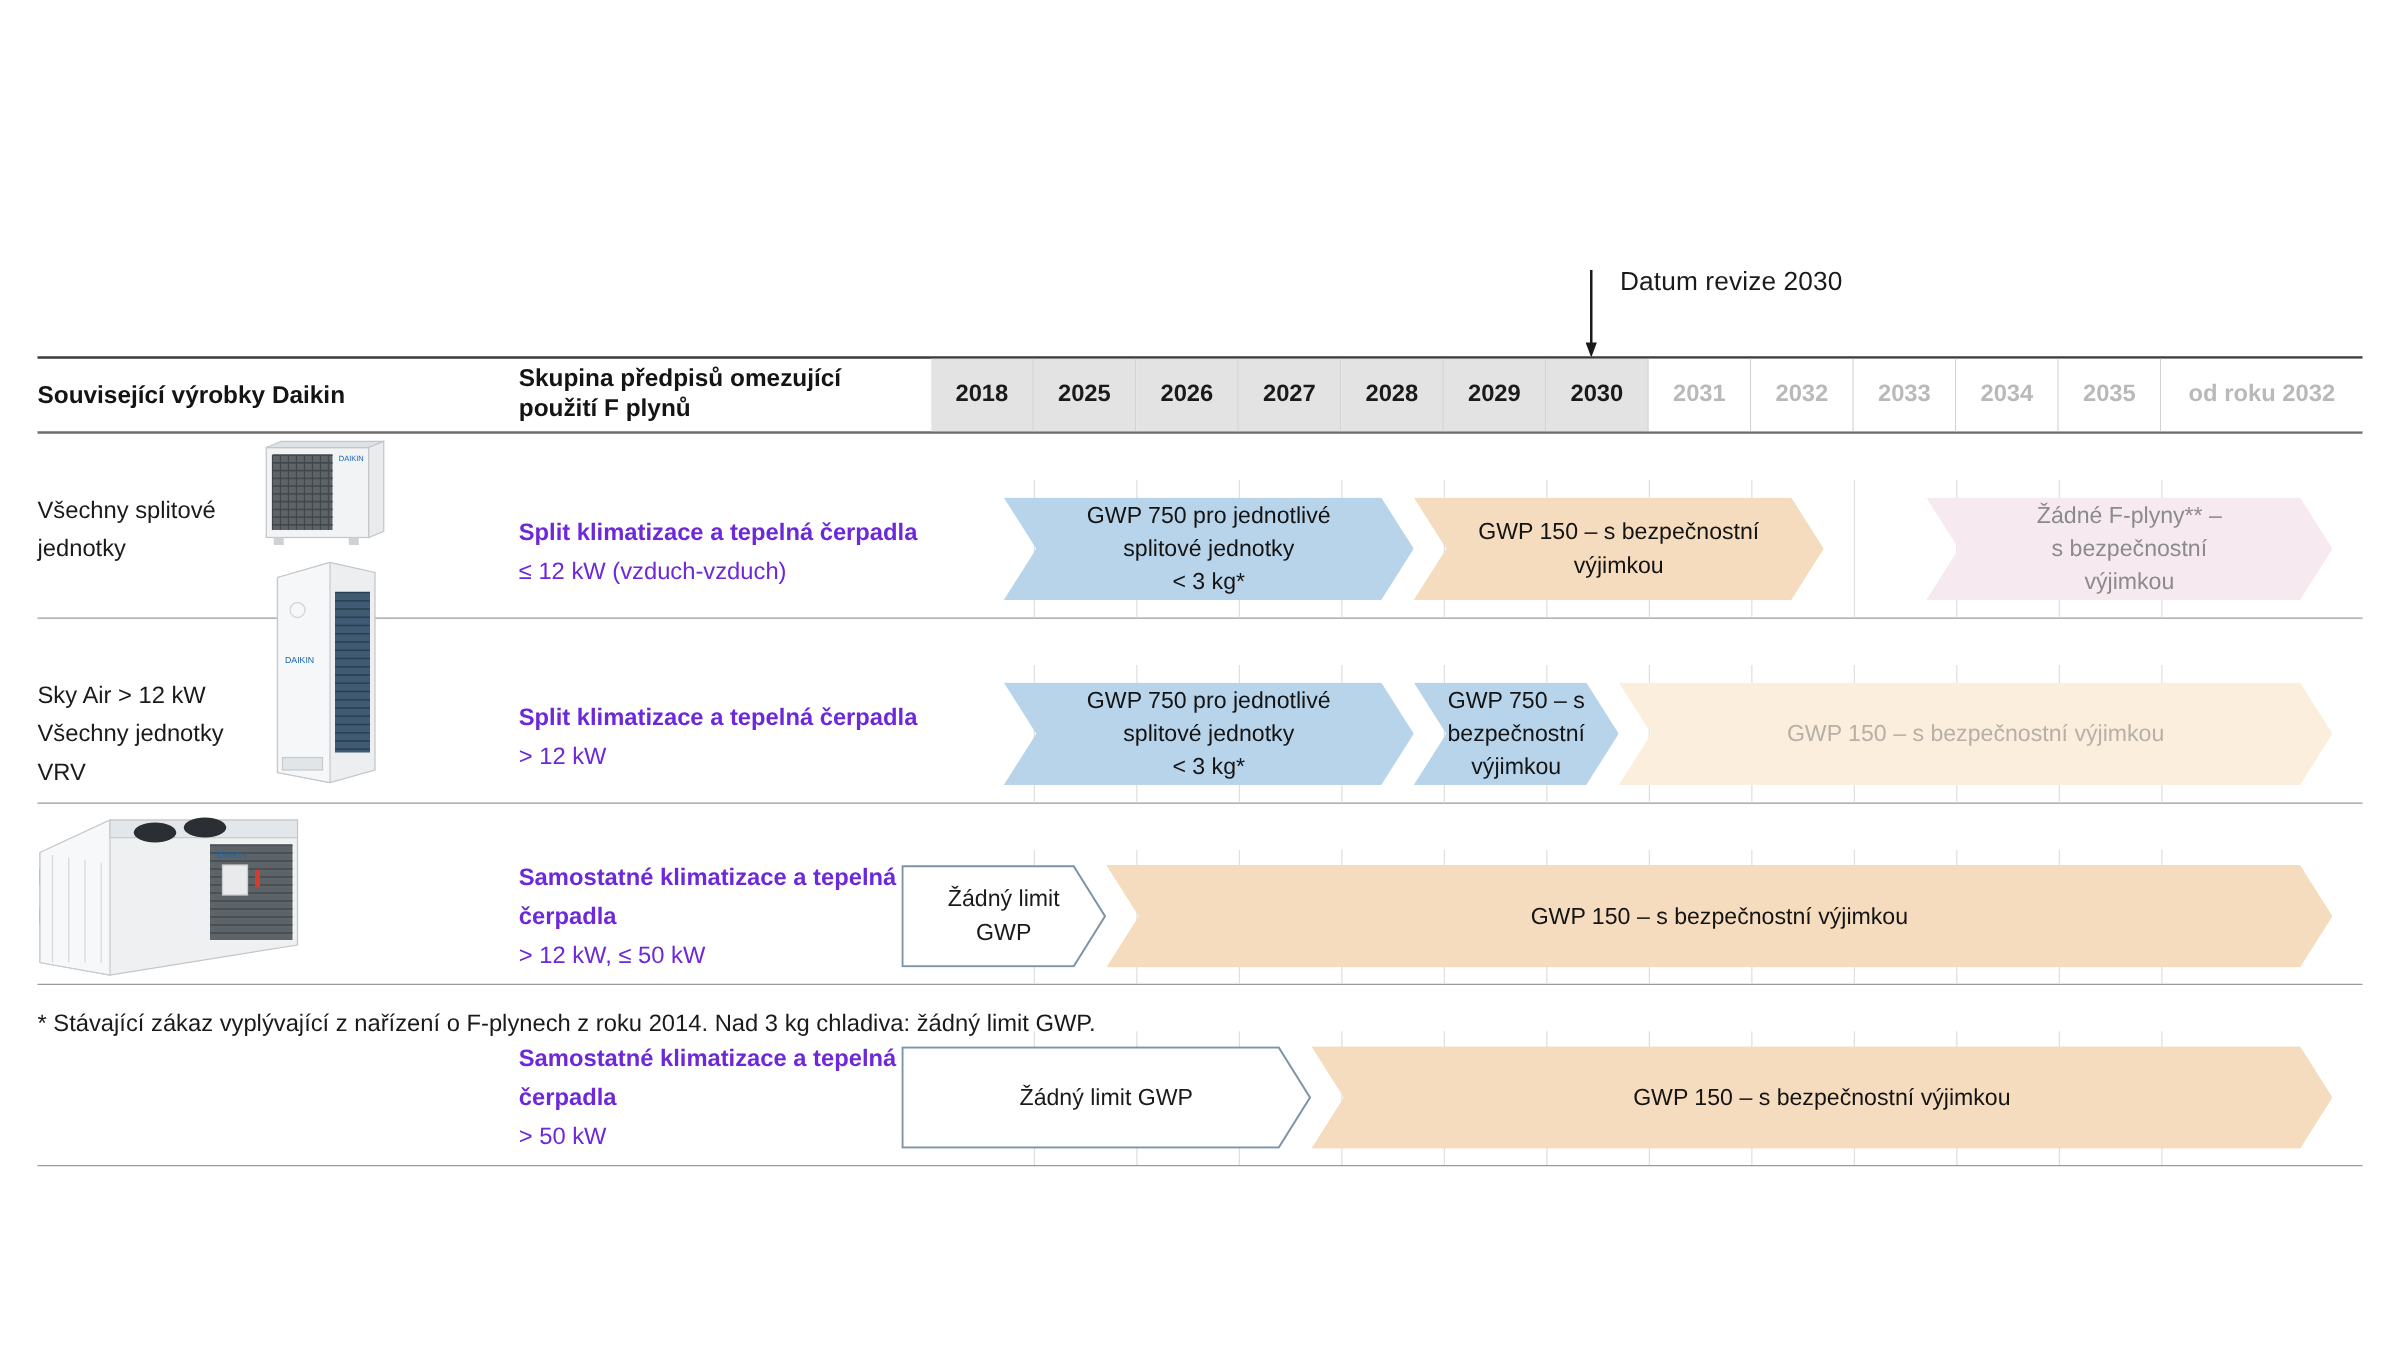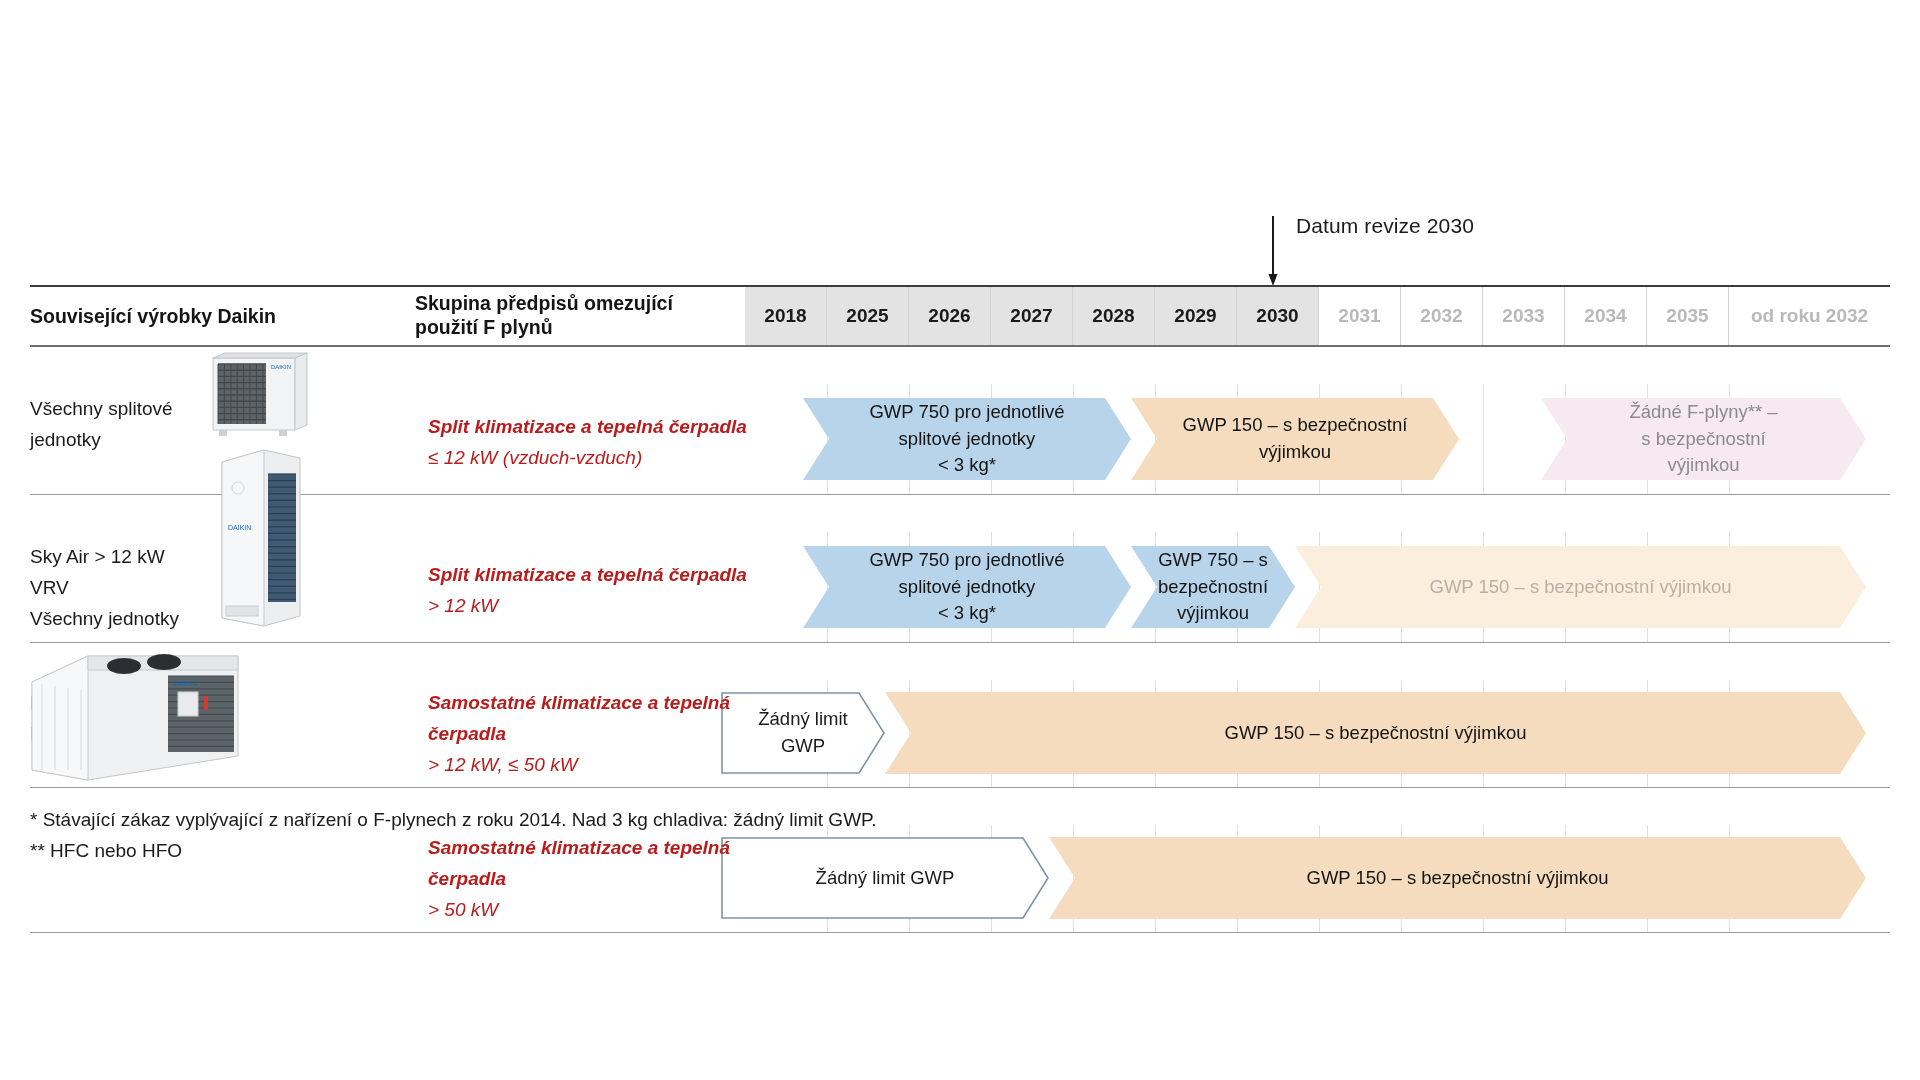--- a/index.html
+++ b/index.html
@@ -140,28 +140,27 @@
     left: 0px;
     top: 0px;
     width: 350px;
     font-size: 19px;
     line-height: 1.62;
     color: #1a1a1a;
     z-index: 4;
   }
   .col-group {
     position: absolute;
-    left: 398px;
+    left: 385px;
     top: 0px;
     width: 330px;
     font-size: 19px;
     line-height: 1.62;
-    color: #b91c1c;
+    color: #6d28d9;
     z-index: 4;
-    font-style: italic;
   }
   .col-group .g-bold {
     font-weight: bold;
   }
   .gridlines {
     position: absolute;
     left: 715px;
     top: 0px;
     width: 1145px;
     height: 100%;
@@ -322,22 +321,22 @@
             <span style="left: 492px;"></span>
             <span style="left: 574px;"></span>
             <span style="left: 656px;"></span>
             <span style="left: 738px;"></span>
             <span style="left: 820px;"></span>
             <span style="left: 902px;"></span>
             <span style="left: 984px;"></span>
           </div>
           <div class="col-products" style="top: 10px;">
             <div>Sky Air &gt; 12 kW</div>
+            <div>Všechny jednotky</div>
             <div>VRV</div>
-            <div>Všechny jednotky</div>
           </div>
           <div class="col-group" style="top: 28px;">
             <div class="g-bold">Split klimatizace a tepelná čerpadla</div>
             <div>&gt; 12 kW</div>
           </div>
           <div class="lane">
             <div class="arrow blue notch" style="left: 82px; top: 14px; width: 328px; height: 82px;">
               <div style="position: relative; z-index: 1; white-space: pre-line;">GWP 750 pro jednotlivé
 splitové jednotky
 &lt; 3 kg*</div>
@@ -422,21 +421,20 @@
             </div>
           </div>
         </div>
         <div class="rule-thin"></div>
       </div>
 
   </div>
 
   <div id="footnotes">
       <div>* Stávající zákaz vyplývající z nařízení o F-plynech z roku 2014. Nad 3 kg chladiva: žádný limit GWP.</div>
-      <div>** HFC nebo HFO</div>
     </div>
 
 <div class="photo" style="left: 205px; top: 352px; width: 105px; height: 92px;"><svg width="105" height="92" viewBox="0 0 105 92">
         <rect x="8" y="6" width="82" height="72" fill="#f2f3f4" stroke="#c3c6c9"></rect>
         <polygon points="8,6 20,1 102,1 90,6" fill="#dfe2e4" stroke="#c3c6c9"></polygon>
         <polygon points="90,6 102,1 102,73 90,78" fill="#e9ebec" stroke="#c3c6c9"></polygon>
         <rect x="13" y="12" width="48" height="60" fill="#5e6368"></rect>
         <line x1="13" y1="12" x2="61" y2="12" stroke="#43484c" stroke-width="1.4"></line>
         <line x1="13" y1="18.2" x2="61" y2="18.2" stroke="#43484c" stroke-width="1.4"></line>
         <line x1="13" y1="24.4" x2="61" y2="24.4" stroke="#43484c" stroke-width="1.4"></line>

